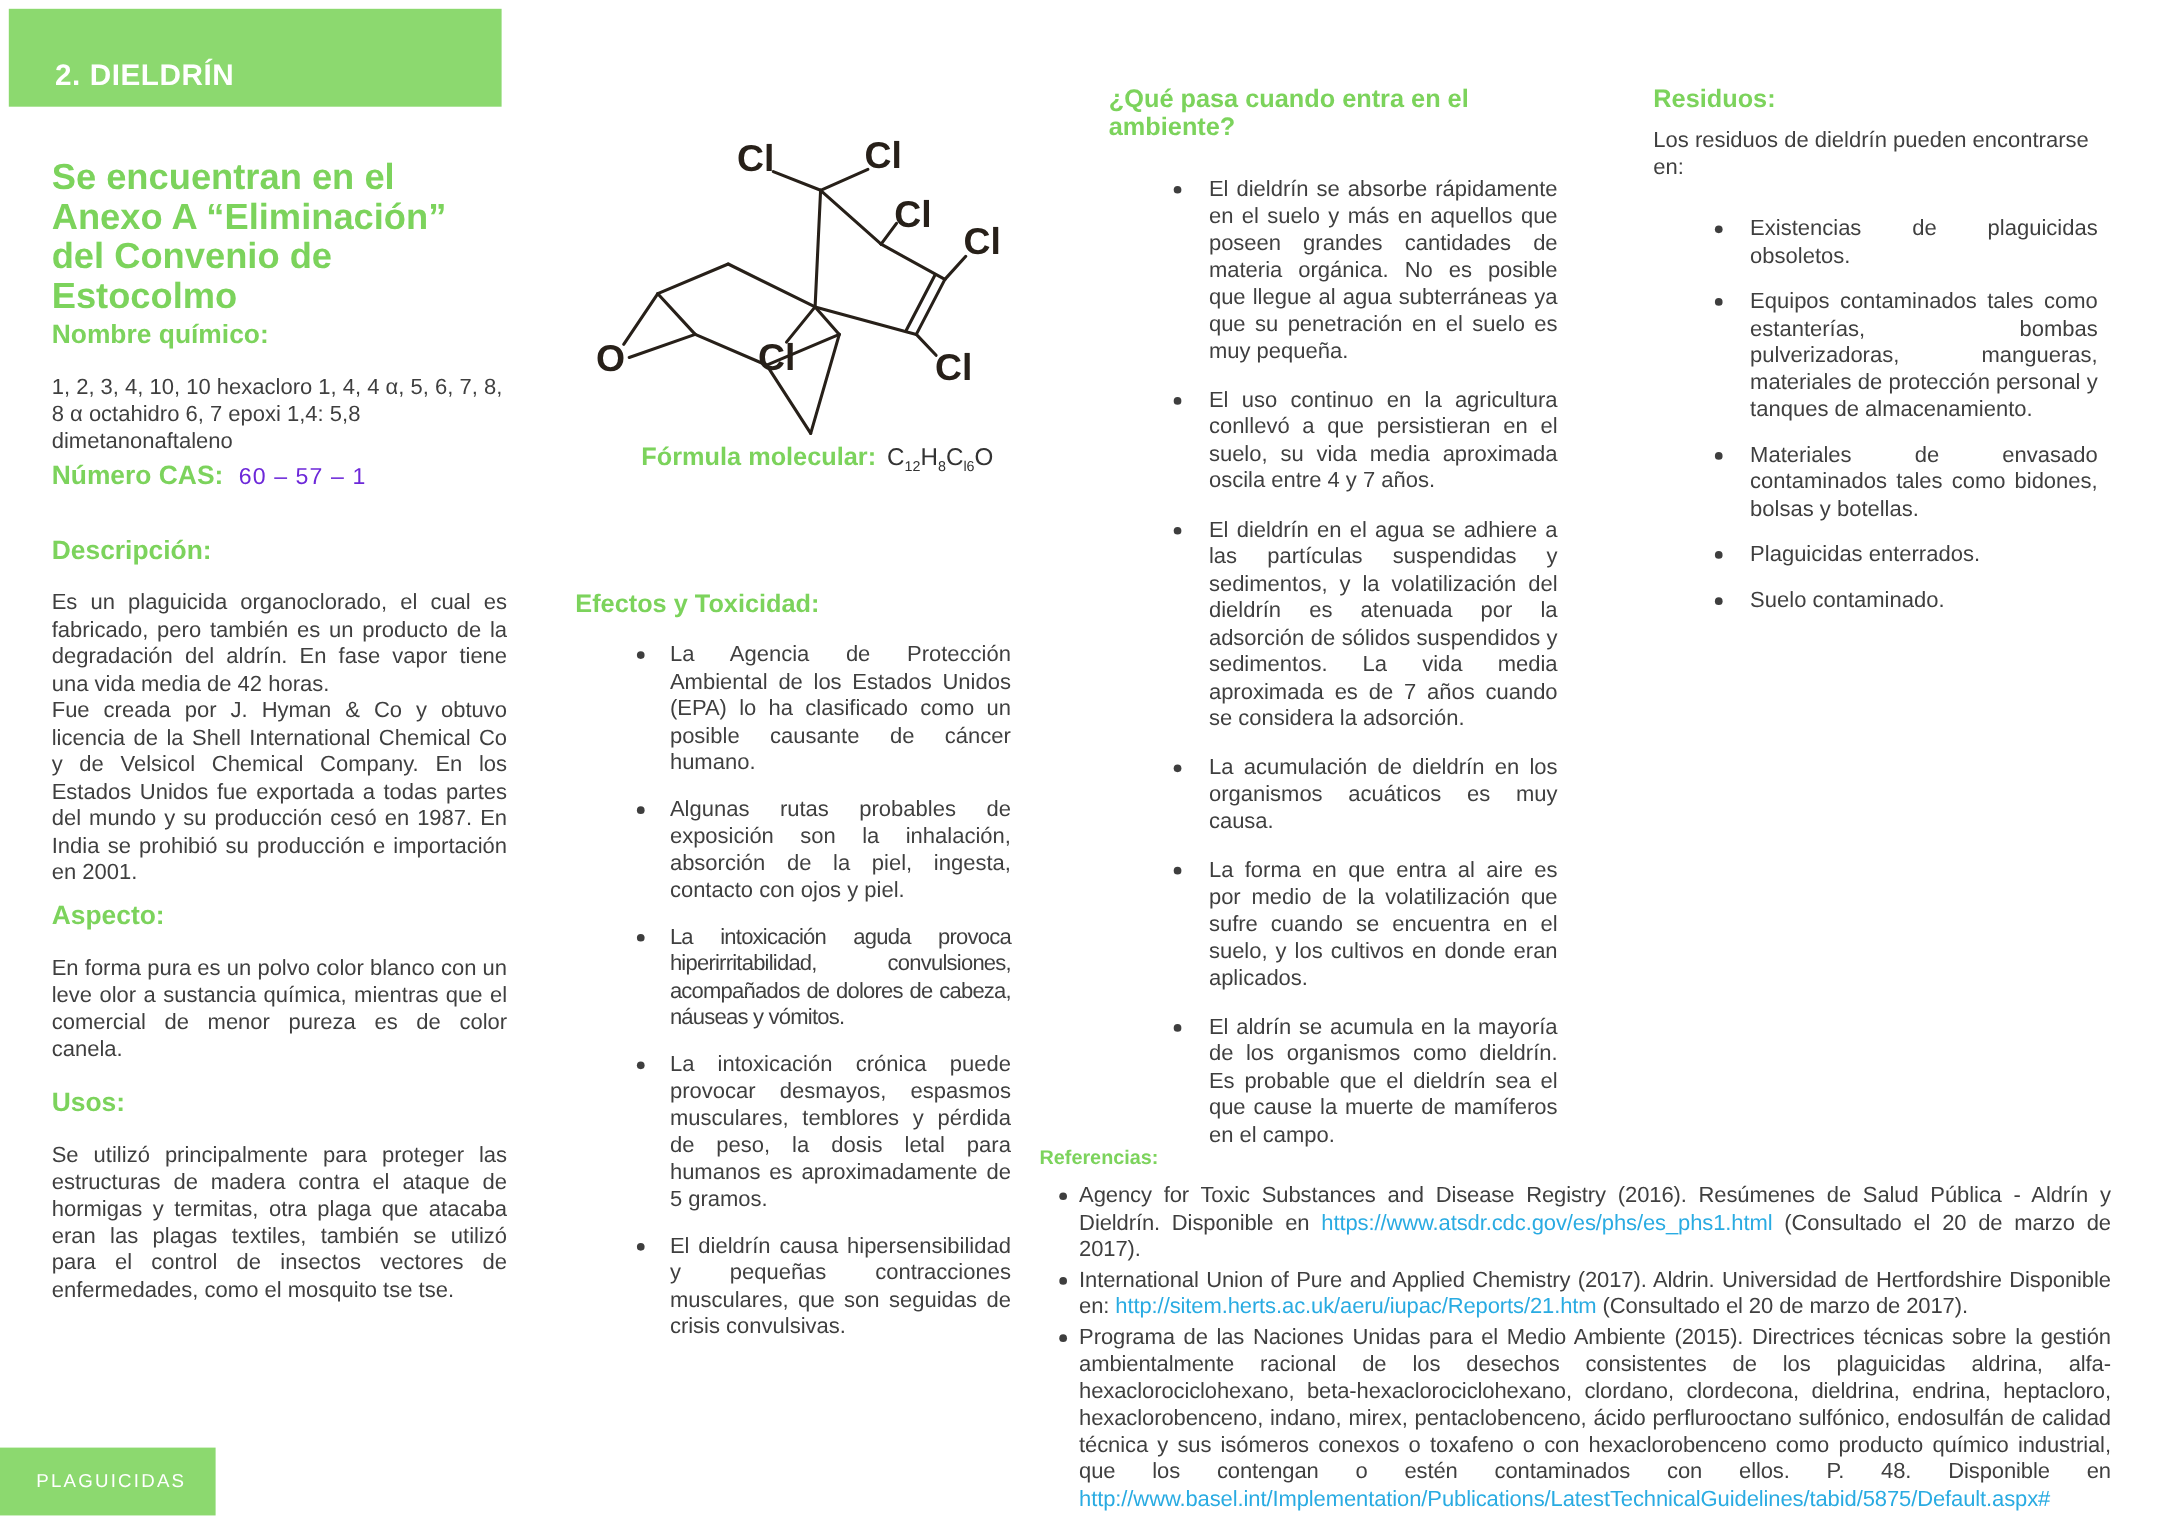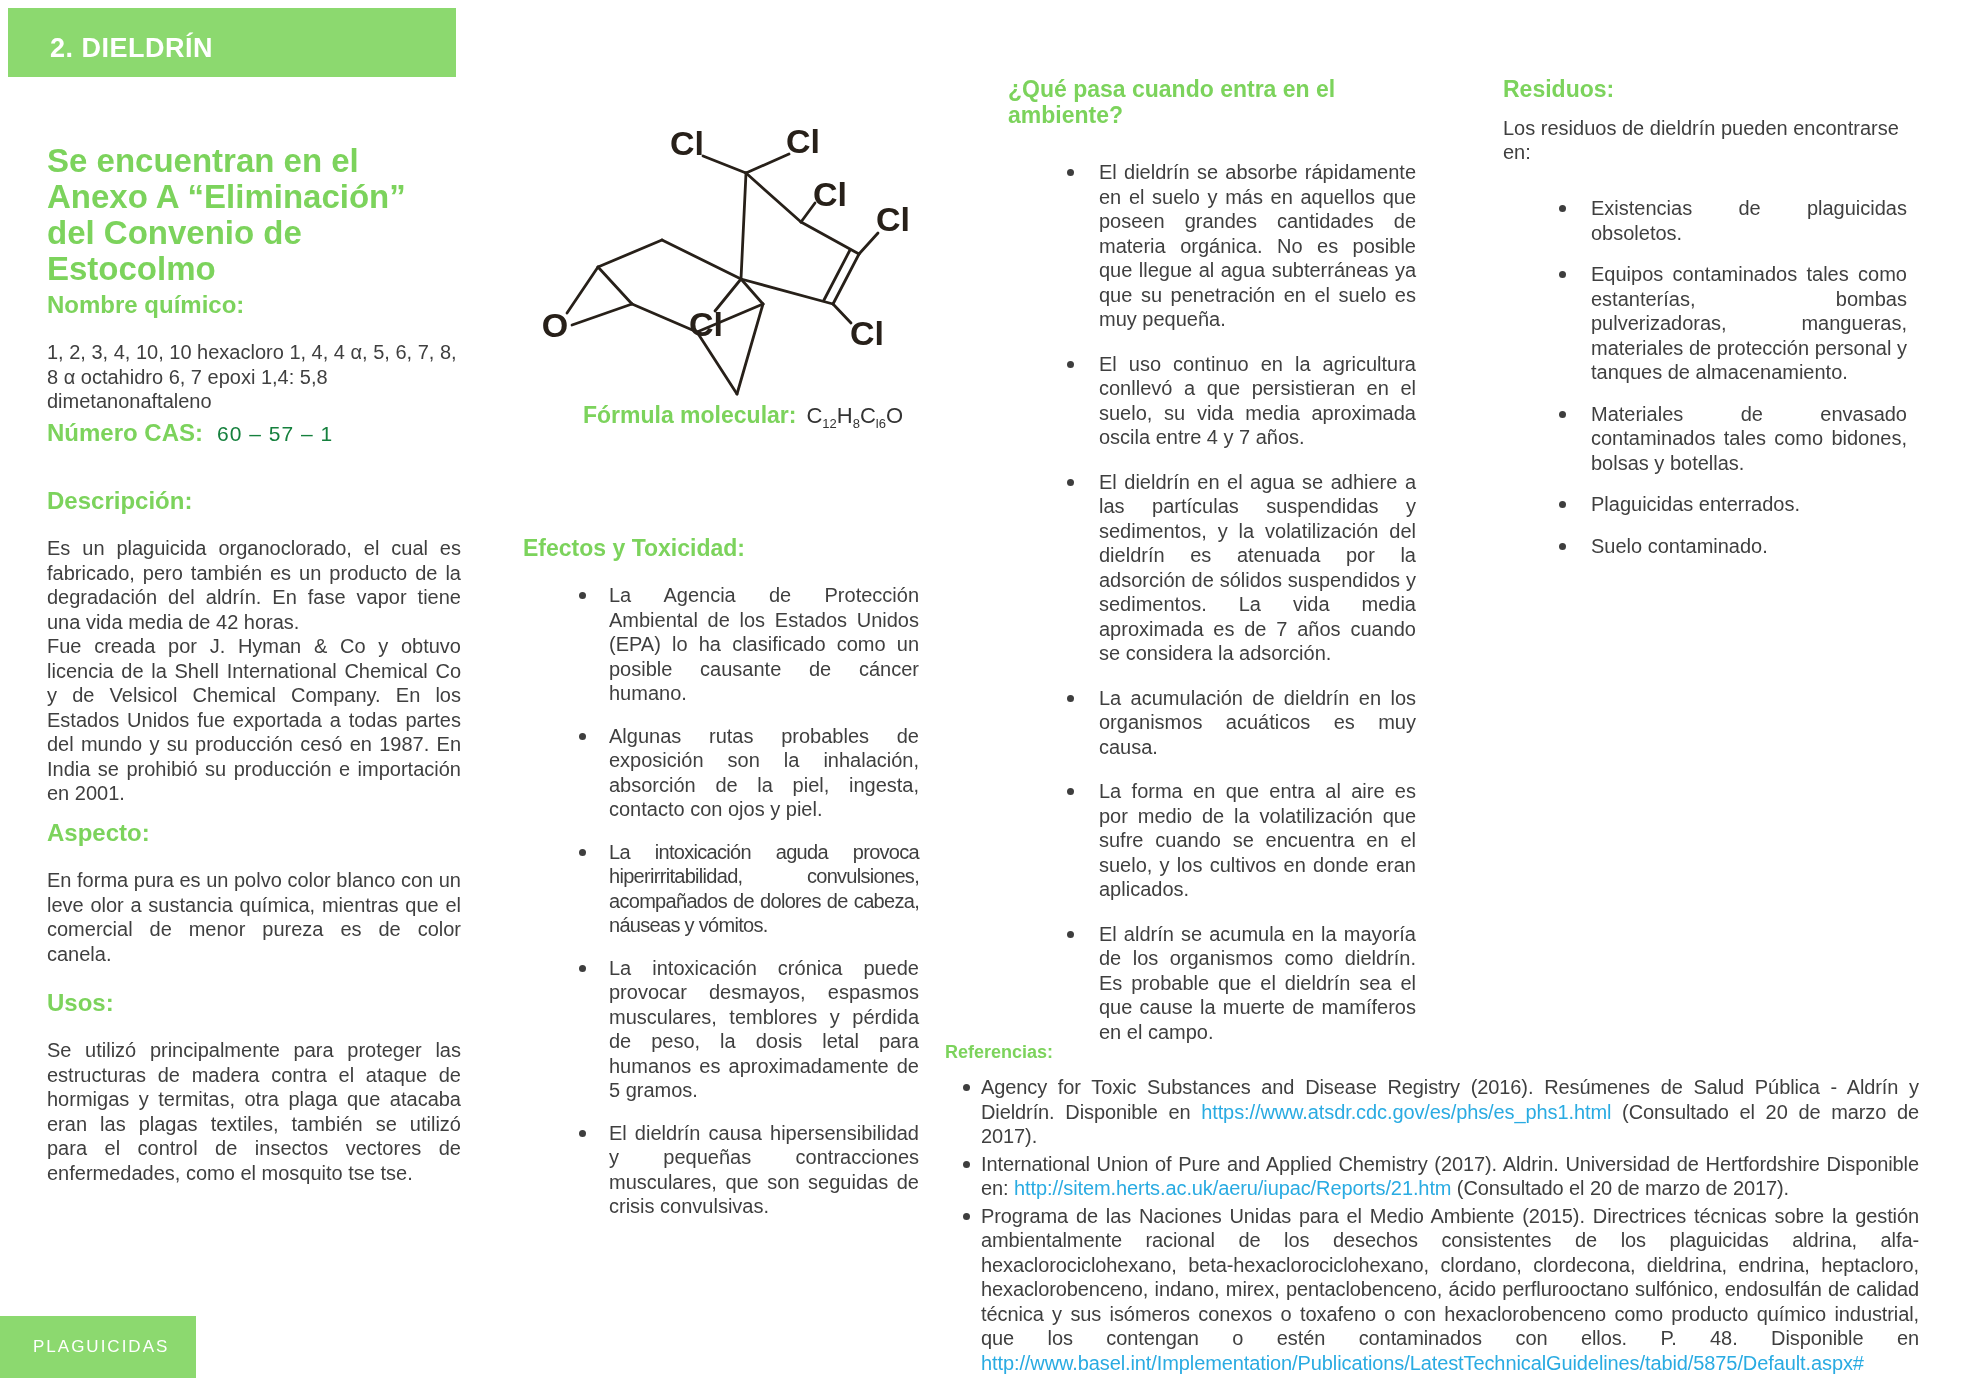--- a/index.html
+++ b/index.html
@@ -1,21 +1,21 @@
 <!DOCTYPE html>
 <html lang="es"><head>
 <meta charset="utf-8">
 <style>
   html,body{margin:0;padding:0;background:#ffffff;}
   .page{position:relative;width:1969px;height:1378px;background:#ffffff;overflow:hidden;
         font-family:"Liberation Sans",sans-serif;color:#3f3f3f;}
   .abs{position:absolute;}
 
   
-  .banner{left:8px;top:8px;width:448px;height:69px;background:#8cd96f;
+  .banner{left:8px;top:8px;width:448px;height:89px;background:#8cd96f;
           display:flex;align-items:flex-end;}
   .banner span{color:#ffffff;font-weight:bold;font-size:27px;letter-spacing:.5px;
                padding:0 0 13px 42px;}
   .footerbar{left:0;top:1316px;width:196px;height:62px;background:#8cd96f;
              display:flex;align-items:center;}
   .footerbar span{color:#ffffff;font-size:17px;letter-spacing:2px;padding-left:33px;}
 
   
   .gh{color:#7cd35c;font-weight:bold;}
   .headline{left:47px;top:143px;width:392px;font-size:33px;line-height:36px;}
@@ -23,21 +23,21 @@
   .h23{font-size:23px;line-height:26px;}
 
   
   .body-txt{font-size:20px;line-height:24.5px;color:#3f3f3f;}
   .just{text-align:justify;}
   .body-txt p{margin:0;}
 
   .h-nombre{left:47px;top:292px;}
   .chem-name{left:47px;top:340px;width:422px;}
   .cas-line{left:47px;top:420px;white-space:nowrap;}
-  .cas-line .val{font-size:21px;color:#15803d;font-weight:normal;margin-left:14px;letter-spacing:1px;}
+  .cas-line .val{font-size:21px;color:#6d28d9;font-weight:normal;margin-left:14px;letter-spacing:1px;}
   .h-desc{left:47px;top:488px;}
   .desc{left:47px;top:536px;width:414px;}
   .h-aspecto{left:47px;top:820px;}
   .aspecto{left:47px;top:868px;width:414px;}
   .h-usos{left:47px;top:990px;}
   .usos{left:47px;top:1038px;width:414px;}
 
   
   .molecule{left:540px;top:95px;width:380px;height:315px;}
   .molecule line{stroke:#272019;stroke-width:2.8;stroke-linecap:round;}

